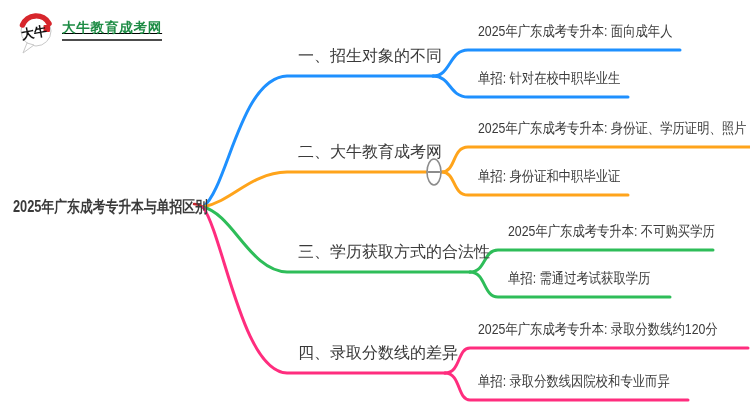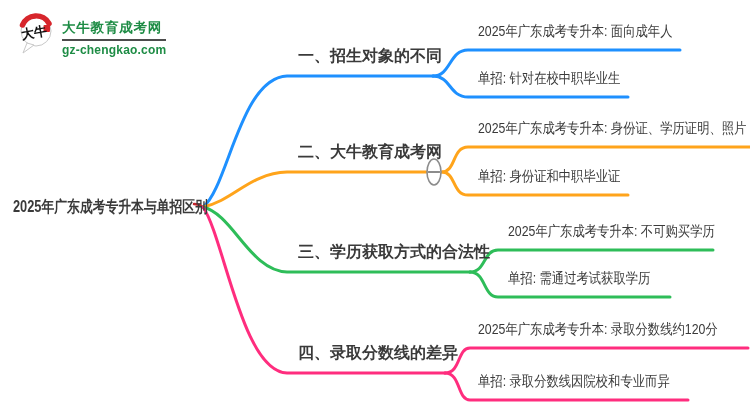--- a/index.html
+++ b/index.html
@@ -6,24 +6,24 @@
   .stage{
     position:relative;width:750px;height:410px;overflow:hidden;background:#fff;
     font-family:"Liberation Sans","DejaVu Sans",sans-serif;
   }
   .wires{position:absolute;left:0;top:0;width:750px;height:410px;}
   .node{
     position:absolute;white-space:nowrap;color:var(--text);
     transform-origin:left center;line-height:1.3;
   }
   .node-root{font-size:16px;font-weight:600;transform:scaleX(.8);}
-  .node-branch{font-size:16px;font-weight:700;}
+  .node-branch{font-size:16px;font-weight:400;}
   .node-leaf{font-size:14.5px;font-weight:500;transform:scaleX(.85);}
   .logo{position:absolute;left:17px;top:9px;display:flex;gap:5px;align-items:flex-start;cursor:pointer;}
-  .logo-text{padding-top:10px;}
+  .logo-text{padding-top:10px;text-decoration:underline;}
   .logo-title{font-size:13.5px;font-weight:bold;color:var(--logo-green);letter-spacing:.8px;}
   .logo-divider{height:2px;background:#4c4c4c;margin:2px 0 2px 0;}
   .logo-subtitle{font-size:12px;font-weight:bold;color:var(--logo-green);letter-spacing:.2px;}
 </style>
 </head>
 <body>
 
 <div class="stage">
 
   <svg class="wires" viewBox="0 0 750 410" fill="none">
@@ -56,21 +56,20 @@
     <svg width="40" height="46" viewBox="0 0 40 46">
       <circle cx="19" cy="22" r="15" fill="#ffffff" stroke="#c8c8c8" stroke-width="1"></circle>
       <path d="M10,34 L6,44 L17,36 Z" fill="#ffffff" stroke="#c8c8c8" stroke-width="1"></path>
       <path d="M5.5,16 A14.5,14 0 0 1 32,14.5" style="stroke:var(--logo-red)" stroke-width="5.5" fill="none" stroke-linecap="round"></path>
       <rect x="26.5" y="16" width="6.5" height="7" rx="1" style="fill:var(--logo-red)"></rect>
       <text x="17" y="28" font-size="13" font-weight="bold" fill="#111111" text-anchor="middle" transform="rotate(-10 17 23)">大牛</text>
     </svg>
     <div class="logo-text">
       <div class="logo-title">大牛教育成考网</div>
       <div class="logo-divider"></div>
-      <div class="logo-subtitle">gz-chengkao.com</div>
     </div>
   </div>
 
   <div class="node node-root" style="left:13px;top:197px">2025年广东成考专升本与单招区别</div>
 
   <div class="node node-branch" style="left:298px;top:46px">一、招生对象的不同</div>
   <div class="node node-branch" style="left:298px;top:142px">二、大牛教育成考网</div>
   <div class="node node-branch" style="left:298px;top:343px">四、录取分数线的差异</div>
   <div class="node node-branch" style="left:298px;top:242px">三、学历获取方式的合法性</div>
 

